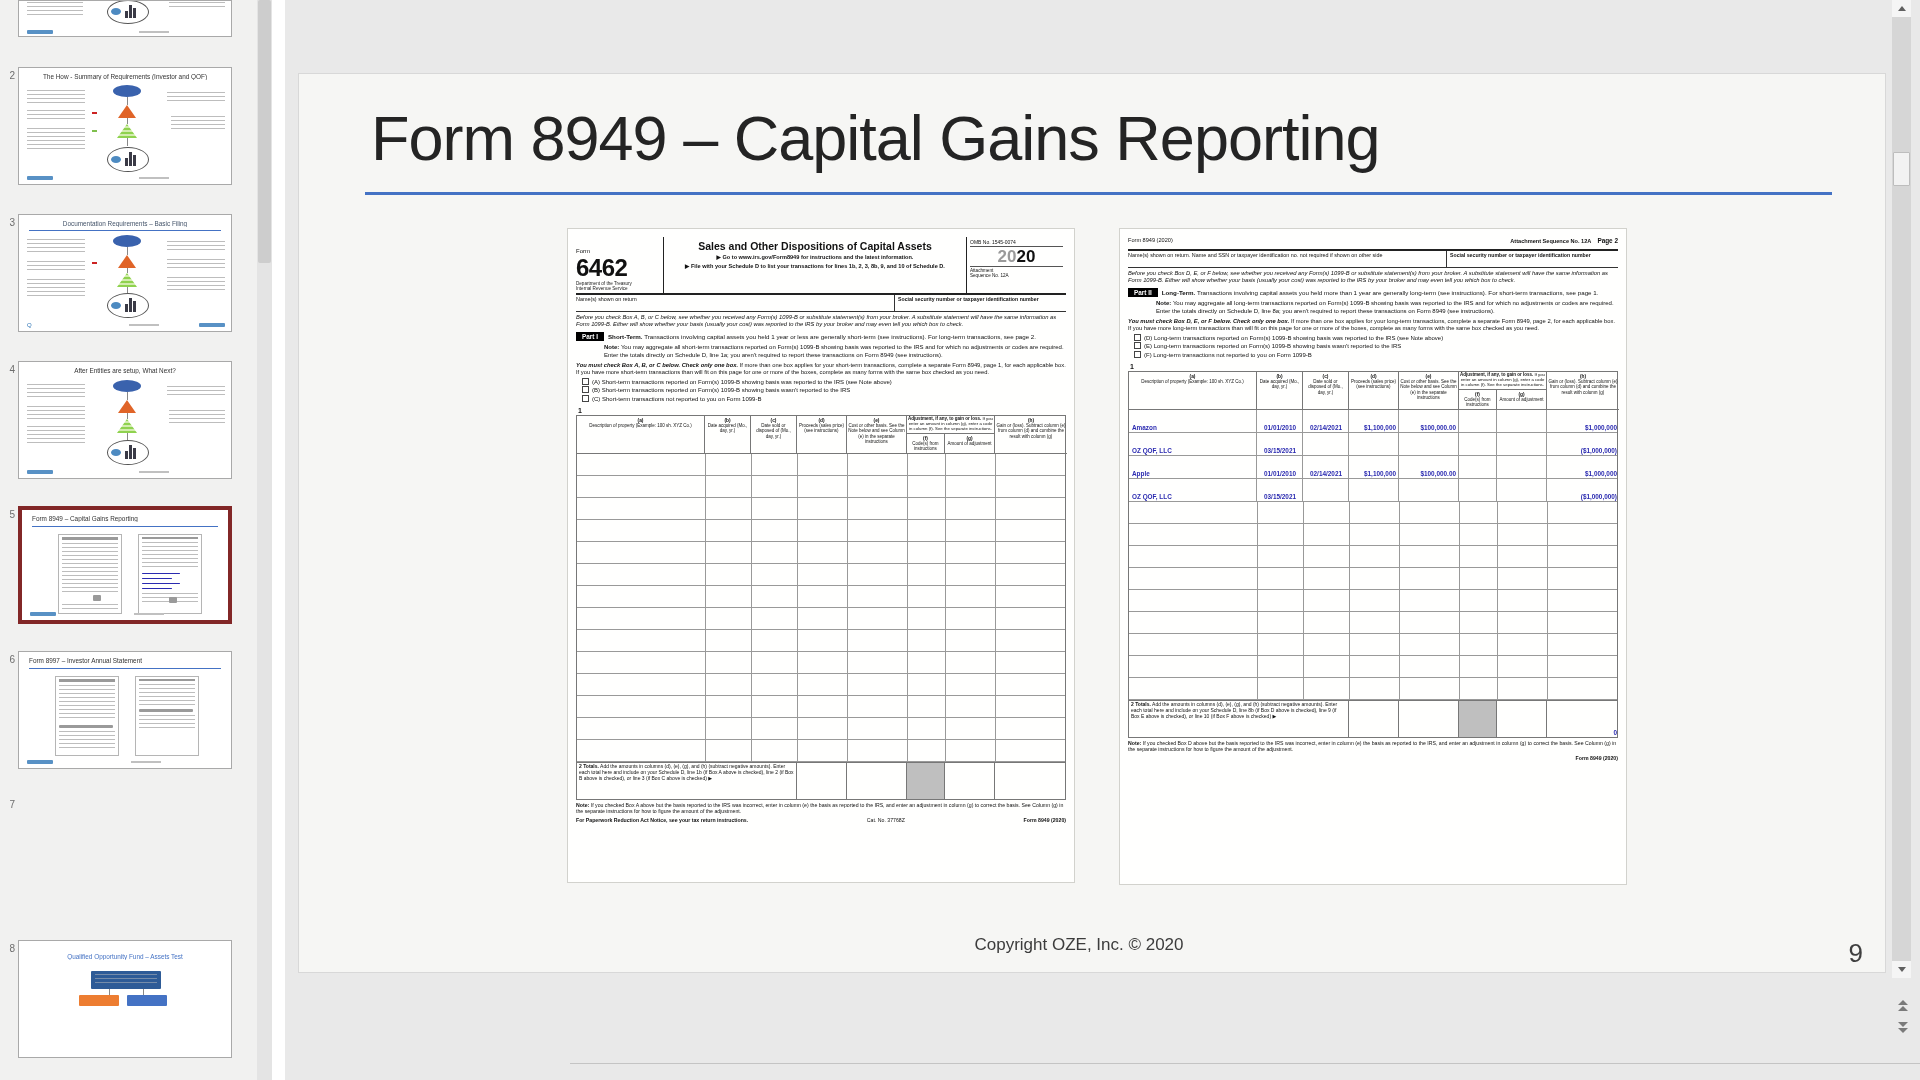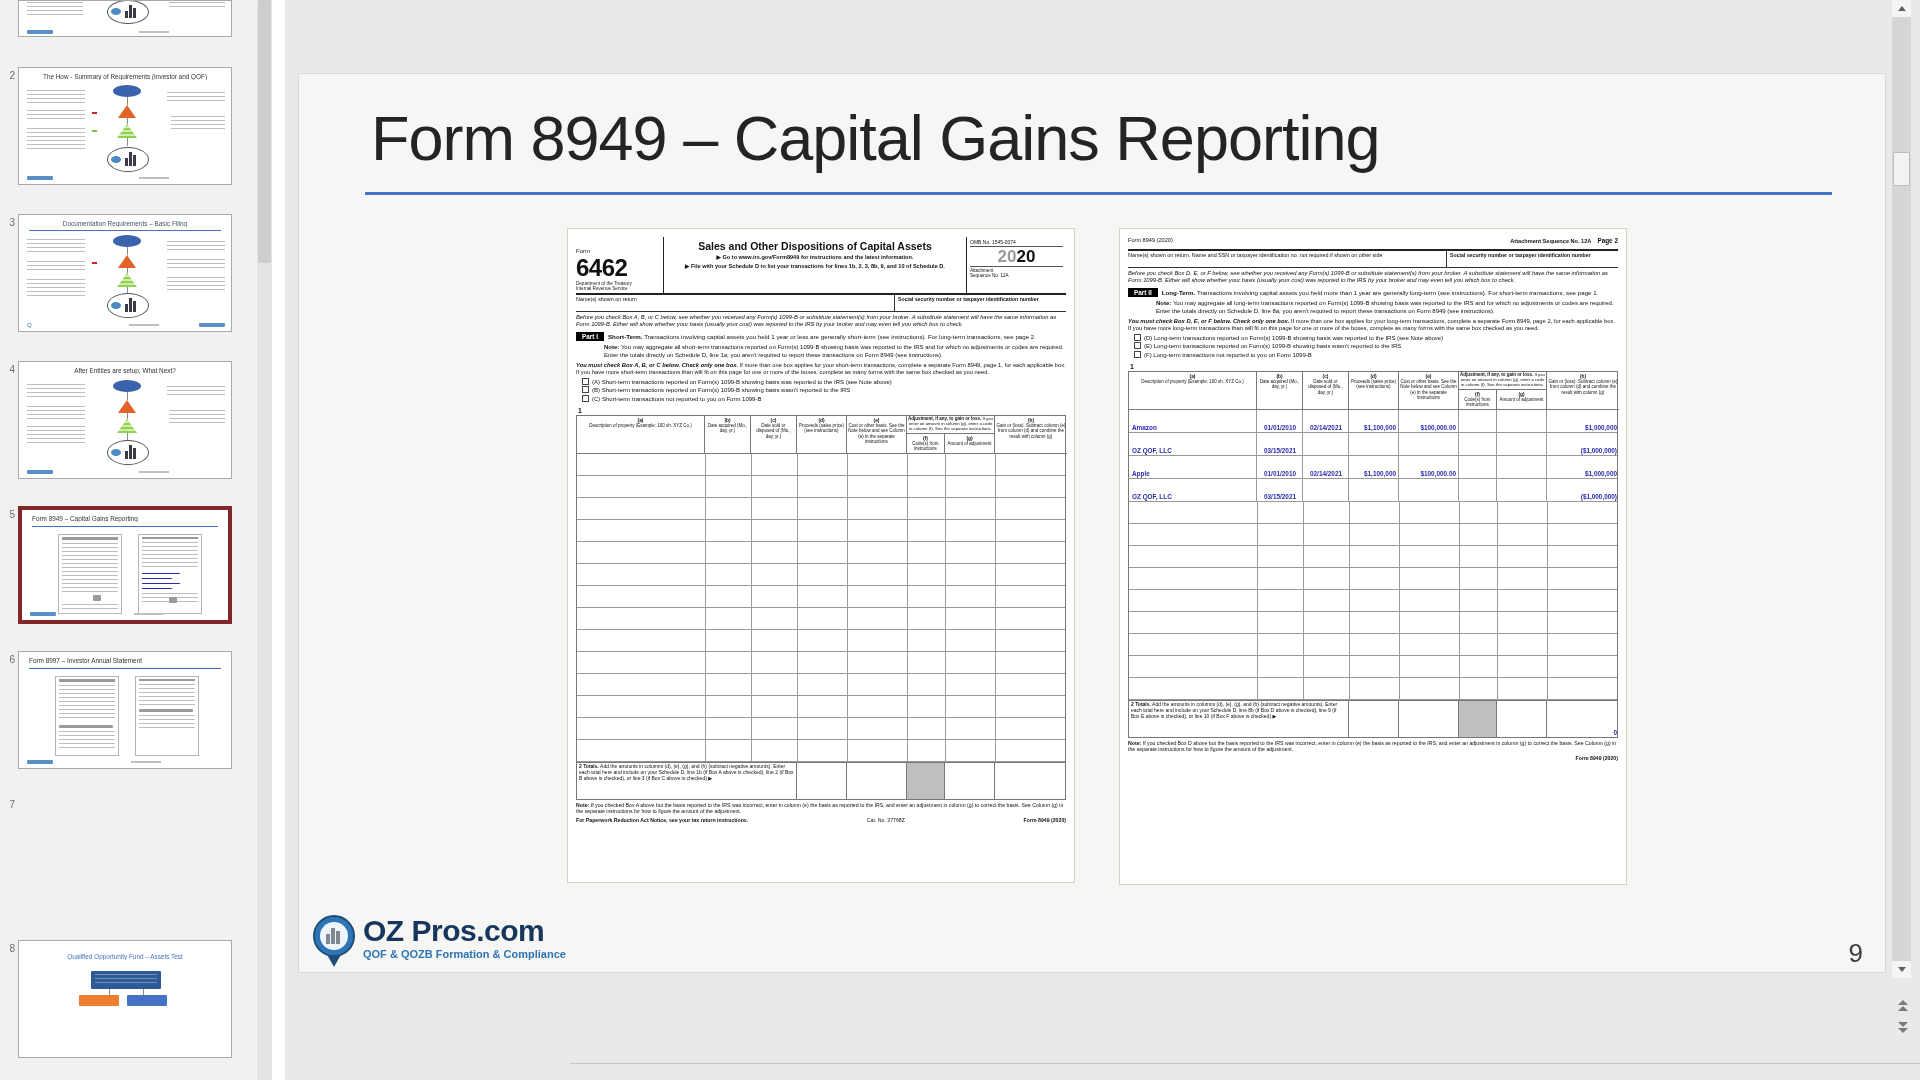--- a/index.html
+++ b/index.html
@@ -565,36 +565,21 @@
           </div>
         </div>
         <div class="f-bnote"><b>Note:</b> <span>If you checked Box D above but the basis reported to the IRS was incorrect, enter in column (e) the basis as reported to the IRS, and enter an adjustment in column (g) to correct the basis. See Column (g) in the separate instructions for how to figure the amount of the adjustment.</span></div>
         <div class="f-foot">
           <span></span>
             <span></span>
           <span class="b">Form 8949 (2020)</span>
         </div>
       </div>
 
-      <div id="logo">
-        <div class="pin">
-          <div class="tail"></div>
-          <div class="head"></div>
-          <div class="inner"></div>
-          <div class="bld">
-              <i style="height:10px"></i>
-              <i style="height:16px"></i>
-              <i style="height:13px"></i>
-            </div>
-        </div>
-        <div class="txt">
-          <div class="name">OZ Pros.com</div>
-          <div class="tag">QOF &amp; QOZB Formation &amp; Compliance</div>
-        </div>
-      </div>
+      <div id="copyright">Copyright OZE, Inc. © 2020</div>
       <div id="pagenum">9</div>
     </div>
 
     <div id="notes-divider"></div>
   </main>
 
   <div id="vscroll">
     <div class="btn up">
         <span class="tri-up"></span>
       </div>

